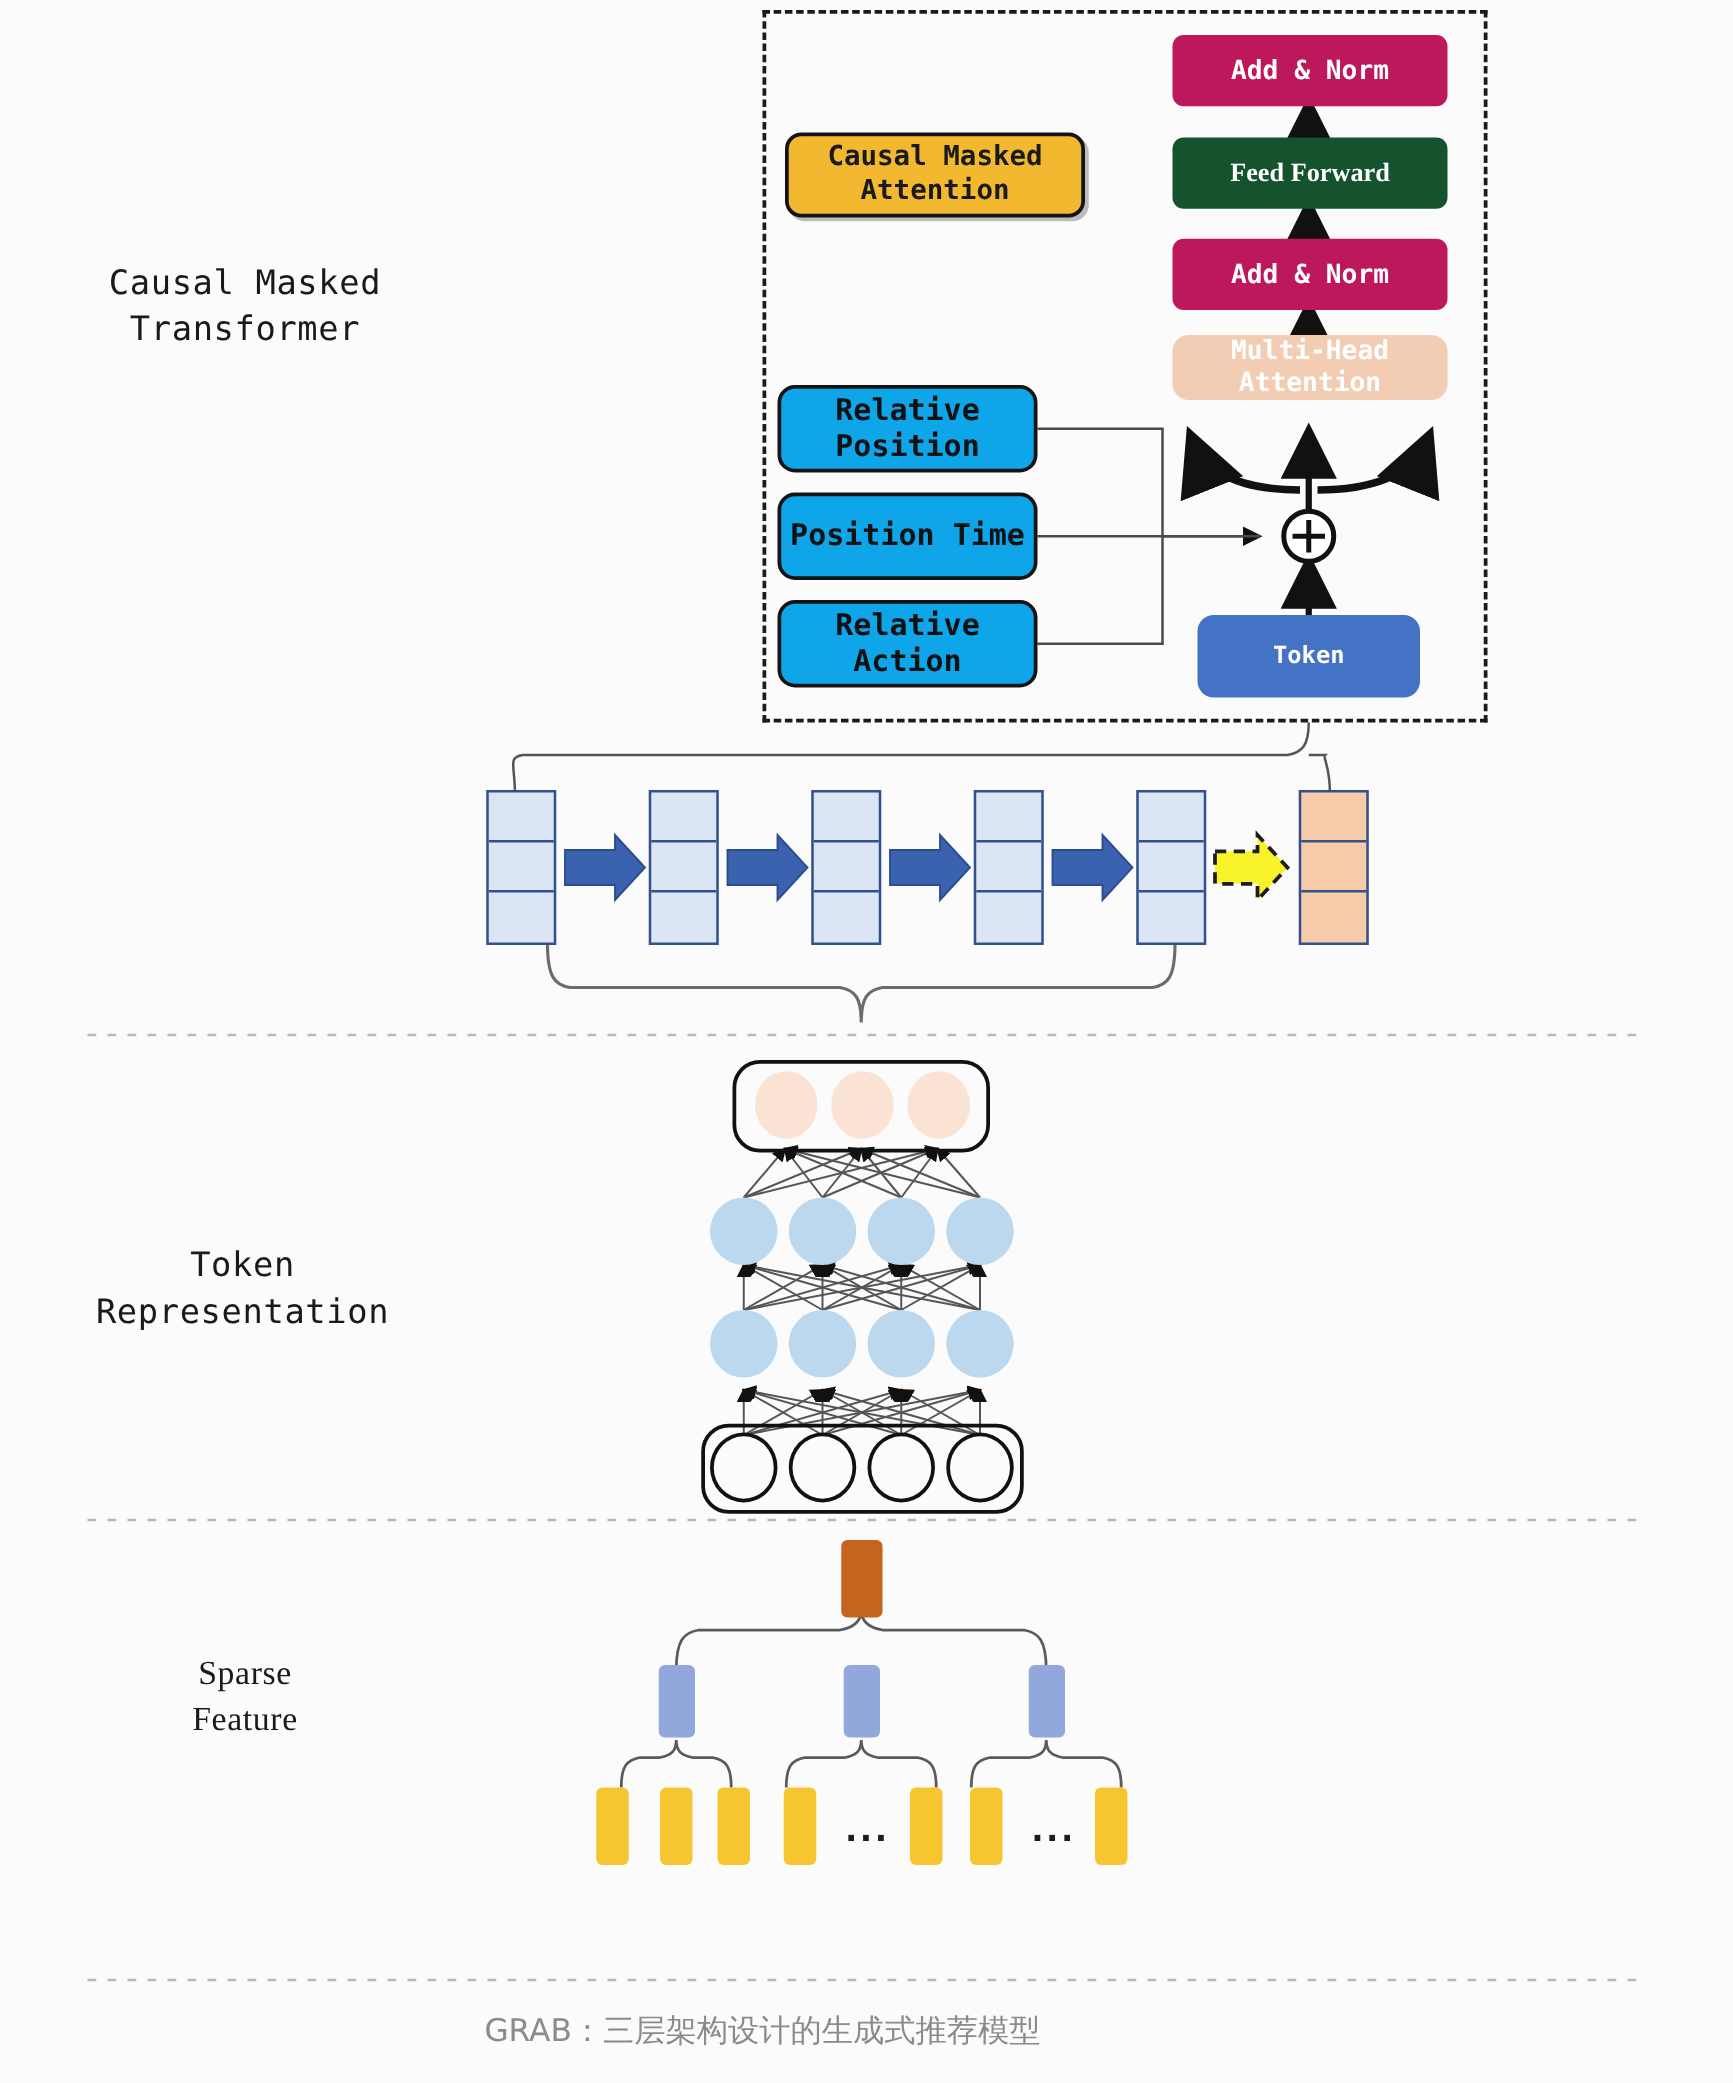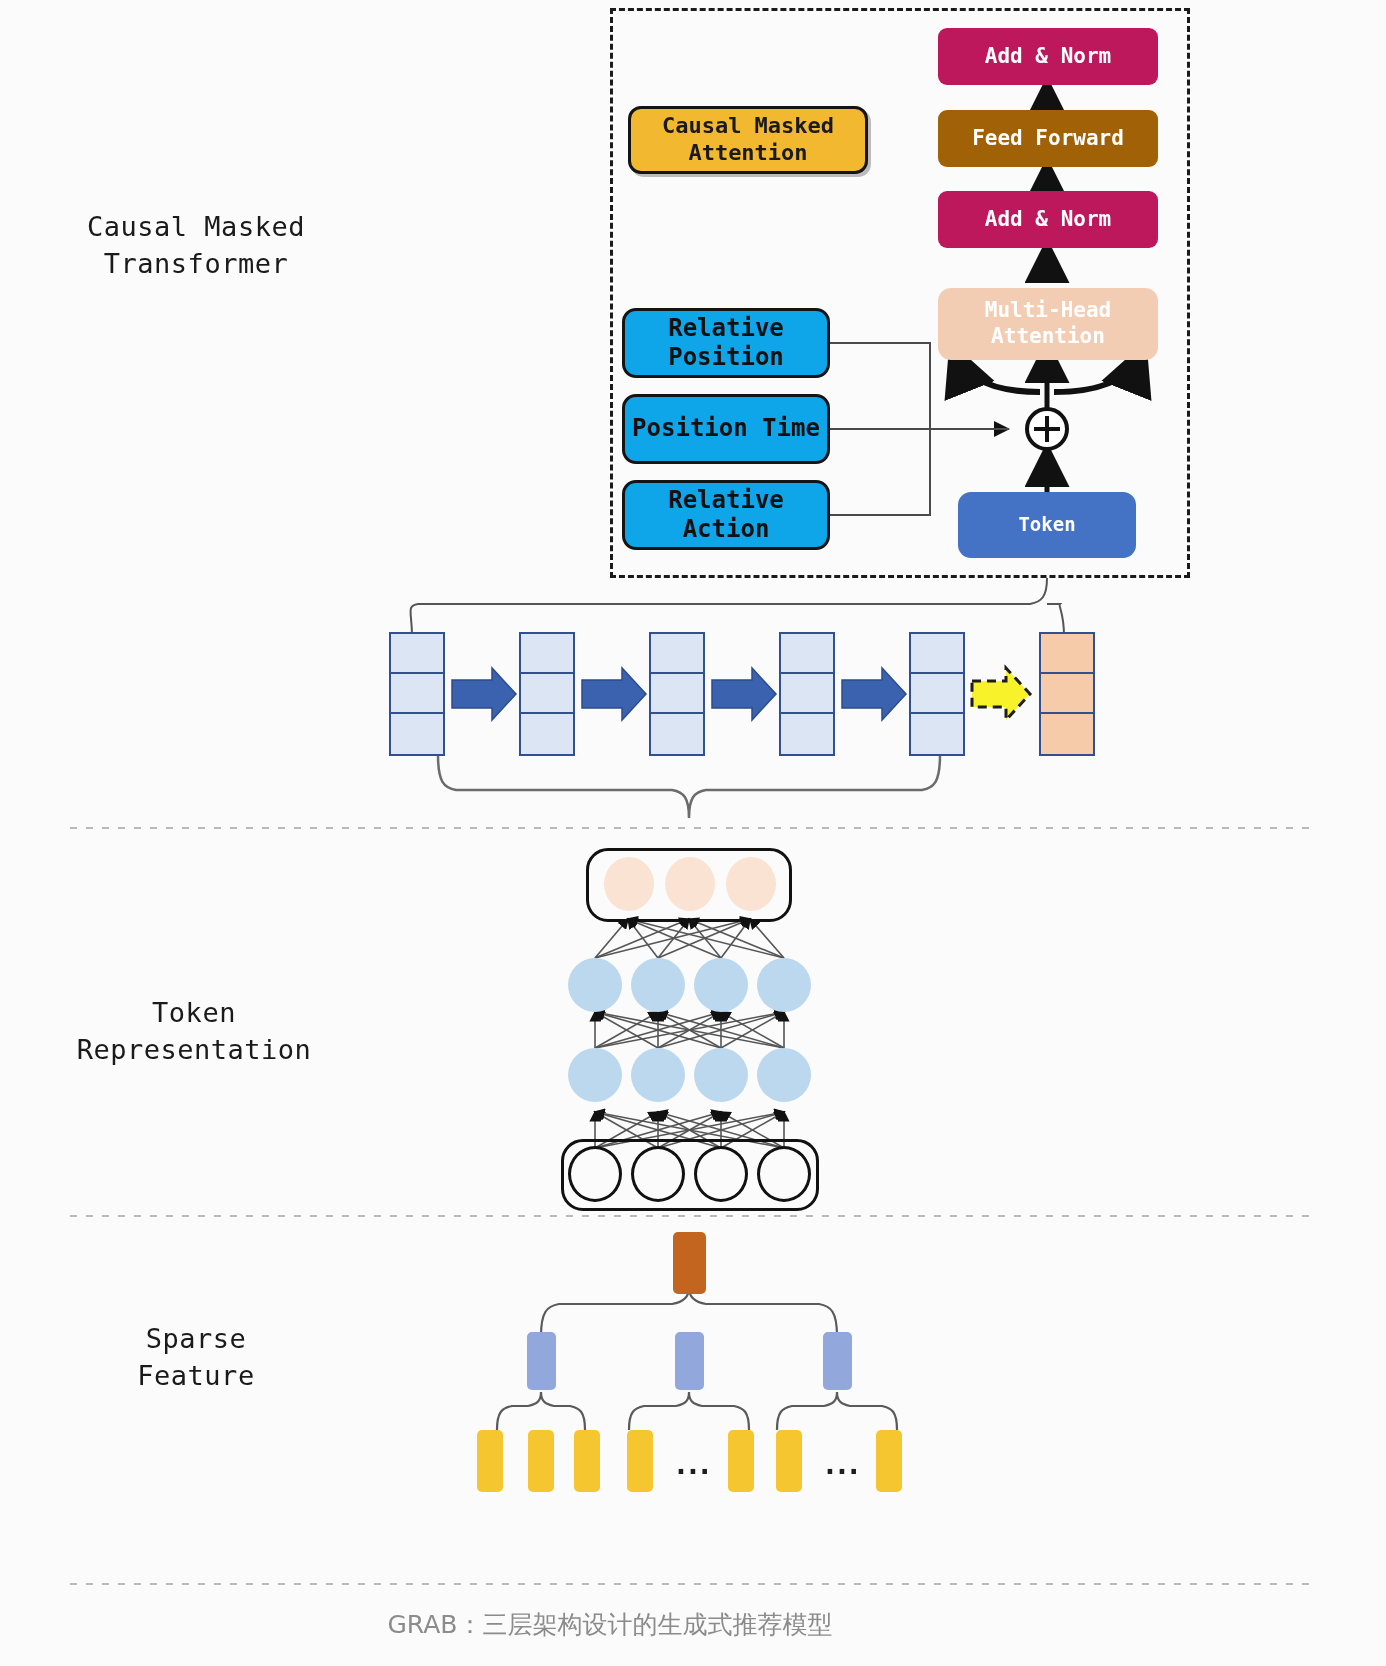--- a/index.html
+++ b/index.html
@@ -41,21 +41,21 @@
     box-sizing:border-box;
     font-family:"DejaVu Sans Mono", monospace;
     font-weight:bold;
     line-height:1.22;
     white-space:pre-line;
   }
   .blk-addnorm{
     background:#be185d;color:#ffffff;border-radius:9px;font-size:21px;
   }
   .blk-ff{
-    background:#a16207;color:#ffffff;border-radius:9px;font-size:21px;
+    background:#14532d;color:#ffffff;border-radius:9px;font-size:21px;font-family:Liberation Serif, serif;
   }
   .blk-mha{
     background:#f3cdb3;color:#ffffff;border-radius:13px;font-size:21px;
   }
   .blk-token{
     background:#4472c4;color:#ffffff;border-radius:13px;font-size:19px;
   }
   .blk-cma{
     background:#f2b930;color:#1a1a1a;border:3px solid #141414;border-radius:13px;
     font-size:22px;box-shadow:3px 3px 0 rgba(0,0,0,0.25);
@@ -247,35 +247,35 @@
     </g>
   </svg>
 
   <div class="sec-label" style="left:56px;top:208px;width:280px;">Causal Masked
 Transformer</div>
 
 
   <div class="sec-label" style="left:44px;top:994px;width:300px;">Token
 Representation</div>
 
-  <div class="sec-label" style="left:56px;top:1320px;width:280px;">Sparse
+  <div class="sec-label" style="left:56px;top:1320px;width:280px;font-family:Liberation Serif, serif;">Sparse
 Feature</div>
 
   <div class="dashed-box" style="left:610px;top:8px;width:580px;height:570px;"></div>
 
   <div class="blk blk-cma" style="left:628px;top:106px;width:240px;height:68px;">Causal Masked
 Attention</div>
 
   <div class="blk blk-addnorm" style="left:938px;top:28px;width:220px;height:57px;">Add &amp; Norm</div>
 
   <div class="blk blk-ff" style="left:938px;top:110px;width:220px;height:57px;">Feed Forward</div>
 
   <div class="blk blk-addnorm" style="left:938px;top:191px;width:220px;height:57px;">Add &amp; Norm</div>
 
-  <div class="blk blk-mha" style="left:938px;top:288px;width:220px;height:72px;">Multi-Head
+  <div class="blk blk-mha" style="left:938px;top:268px;width:220px;height:52px;">Multi-Head
 Attention</div>
 
   <div class="blk blk-token" style="left:958px;top:492px;width:178px;height:66px;">Token</div>
 
   <div class="blk blk-rel" style="left:622px;top:308px;width:208px;height:70px;">Relative
 Position</div>
 
   <div class="blk blk-rel" style="left:622px;top:394px;width:208px;height:70px;">Position Time</div>
 
   <div class="blk blk-rel" style="left:622px;top:480px;width:208px;height:70px;">Relative

